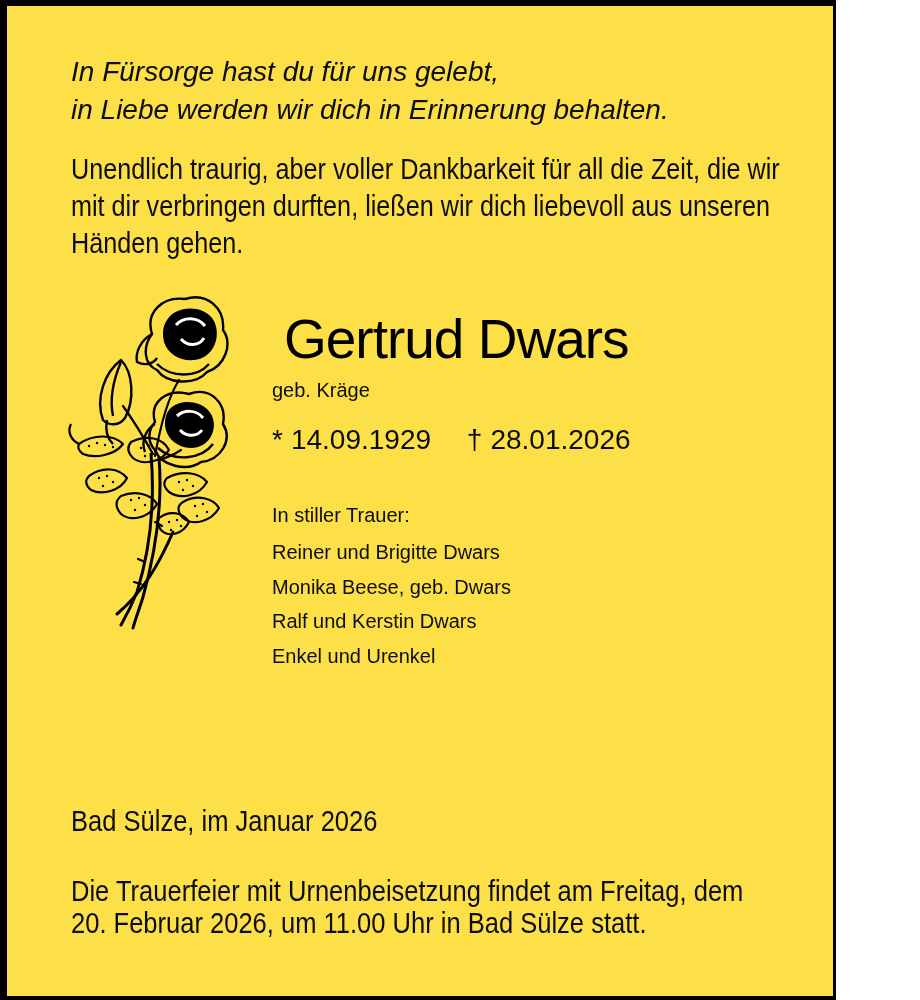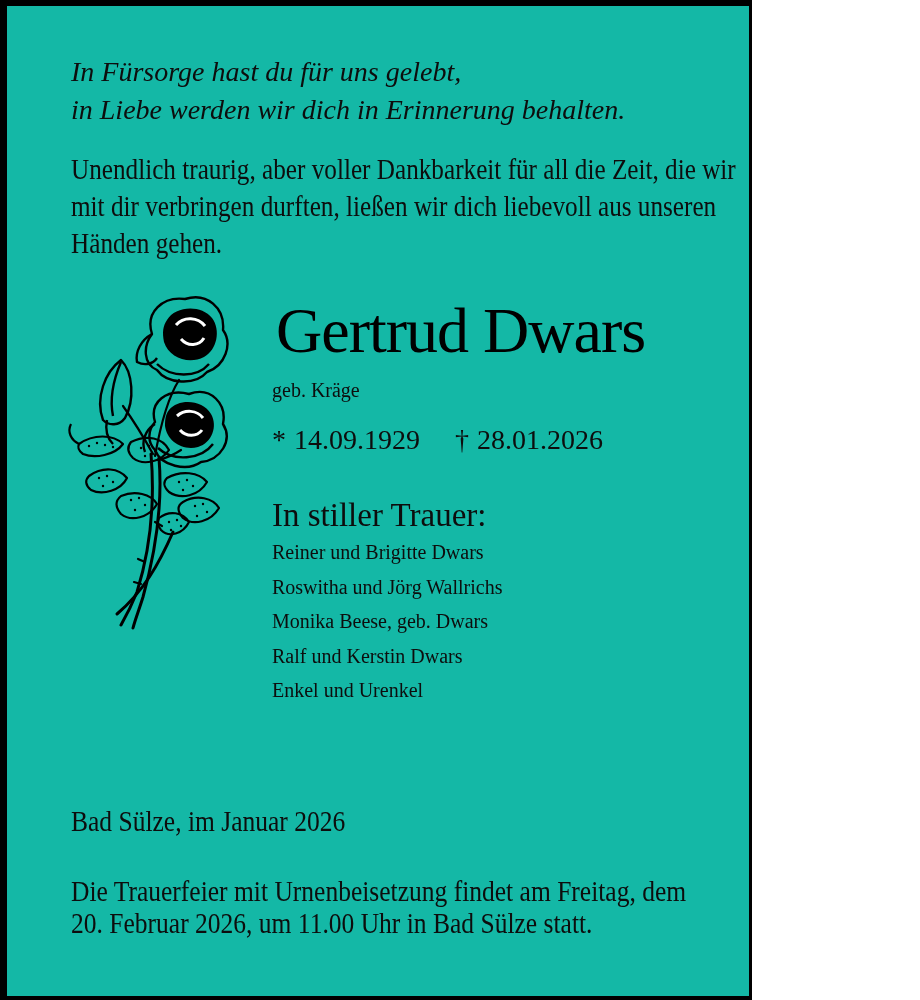--- a/index.html
+++ b/index.html
@@ -1,21 +1,21 @@
 <!DOCTYPE html>
 <html><head>
 <meta charset="utf-8">
 <style>
   html,body{margin:0;padding:0;background:#ffffff;}
   .page{
     position:relative;
-    width:752px;height:1000px;
-    background:#14b8a6;
+    width:836px;height:1000px;
+    background:#fde047;
     overflow:hidden;
-    font-family:Liberation Serif, serif;
+    font-family:Liberation Sans, sans-serif;
     color:#0d0d0d;
   }
   
   .frame{position:absolute;background:#000;}
   .frame-top{left:0;top:0;width:920px;height:6px;}
   .frame-left{left:0;top:0;width:7px;height:1000px;}
   .frame-right{right:0;top:0;width:3px;height:1000px;}
   .frame-bottom{left:0;bottom:0;width:920px;height:4px;}
 
   .abs{position:absolute;}
@@ -25,28 +25,28 @@
     left:71px;top:53px;
     font-style:italic;font-size:28px;line-height:38px;
   }
   .intro{
     left:71px;top:150px;
     font-size:30px;line-height:37px;
     transform:scaleX(.84);transform-origin:left top;
   }
   .name{
     left:268px;top:284px;
-    font-size:64px;line-height:78px;font-weight:400;margin:8px;
+    font-size:55px;line-height:78px;font-weight:400;margin:16px;
     letter-spacing:-1px;color:#000;
   }
   .maiden{left:272px;top:375px;font-size:20px;line-height:30px;}
   .dates{left:272px;top:425px;font-size:28px;line-height:30px;}
   .dates .sym{margin-right:8px;}
   .dates .death-group{margin-left:28px;text-align:center;}
-  .trauer-heading{left:272px;top:500px;font-size:33px;line-height:30px;}
+  .trauer-heading{left:272px;top:500px;font-size:20px;line-height:30px;}
   .mourners{left:272px;top:535px;font-size:20px;line-height:34.5px;}
   .place{
     left:71px;top:806px;font-size:29px;line-height:30px;
     transform:scaleX(.88);transform-origin:left top;
   }
   .funeral{
     left:71px;top:875px;font-size:29px;line-height:32px;
     transform:scaleX(.88);transform-origin:left top;
   }
   .rose{left:55px;top:292px;}
@@ -161,21 +161,20 @@
       <span class="sym">*</span><span>14.09.1929</span>
     </span>
     <span class="death-group">
       <span class="sym">†</span><span>28.01.2026</span>
     </span>
   </div>
 
   <div class="abs trauer-heading">In stiller Trauer:</div>
   <div class="abs mourners nowrap">
     <div>Reiner und Brigitte Dwars</div>
-    <div>Roswitha und Jörg Wallrichs</div>
     <div>Monika Beese, geb. Dwars</div>
     <div>Ralf und Kerstin Dwars</div>
     <div>Enkel und Urenkel</div>
   </div>
 
   <div class="abs place nowrap">Bad Sülze, im Januar 2026</div>
   <div class="abs funeral nowrap">
     <div>Die Trauerfeier mit Urnenbeisetzung findet am Freitag, dem</div>
     <div>20. Februar 2026, um 11.00 Uhr in Bad Sülze statt.</div>
   </div>

